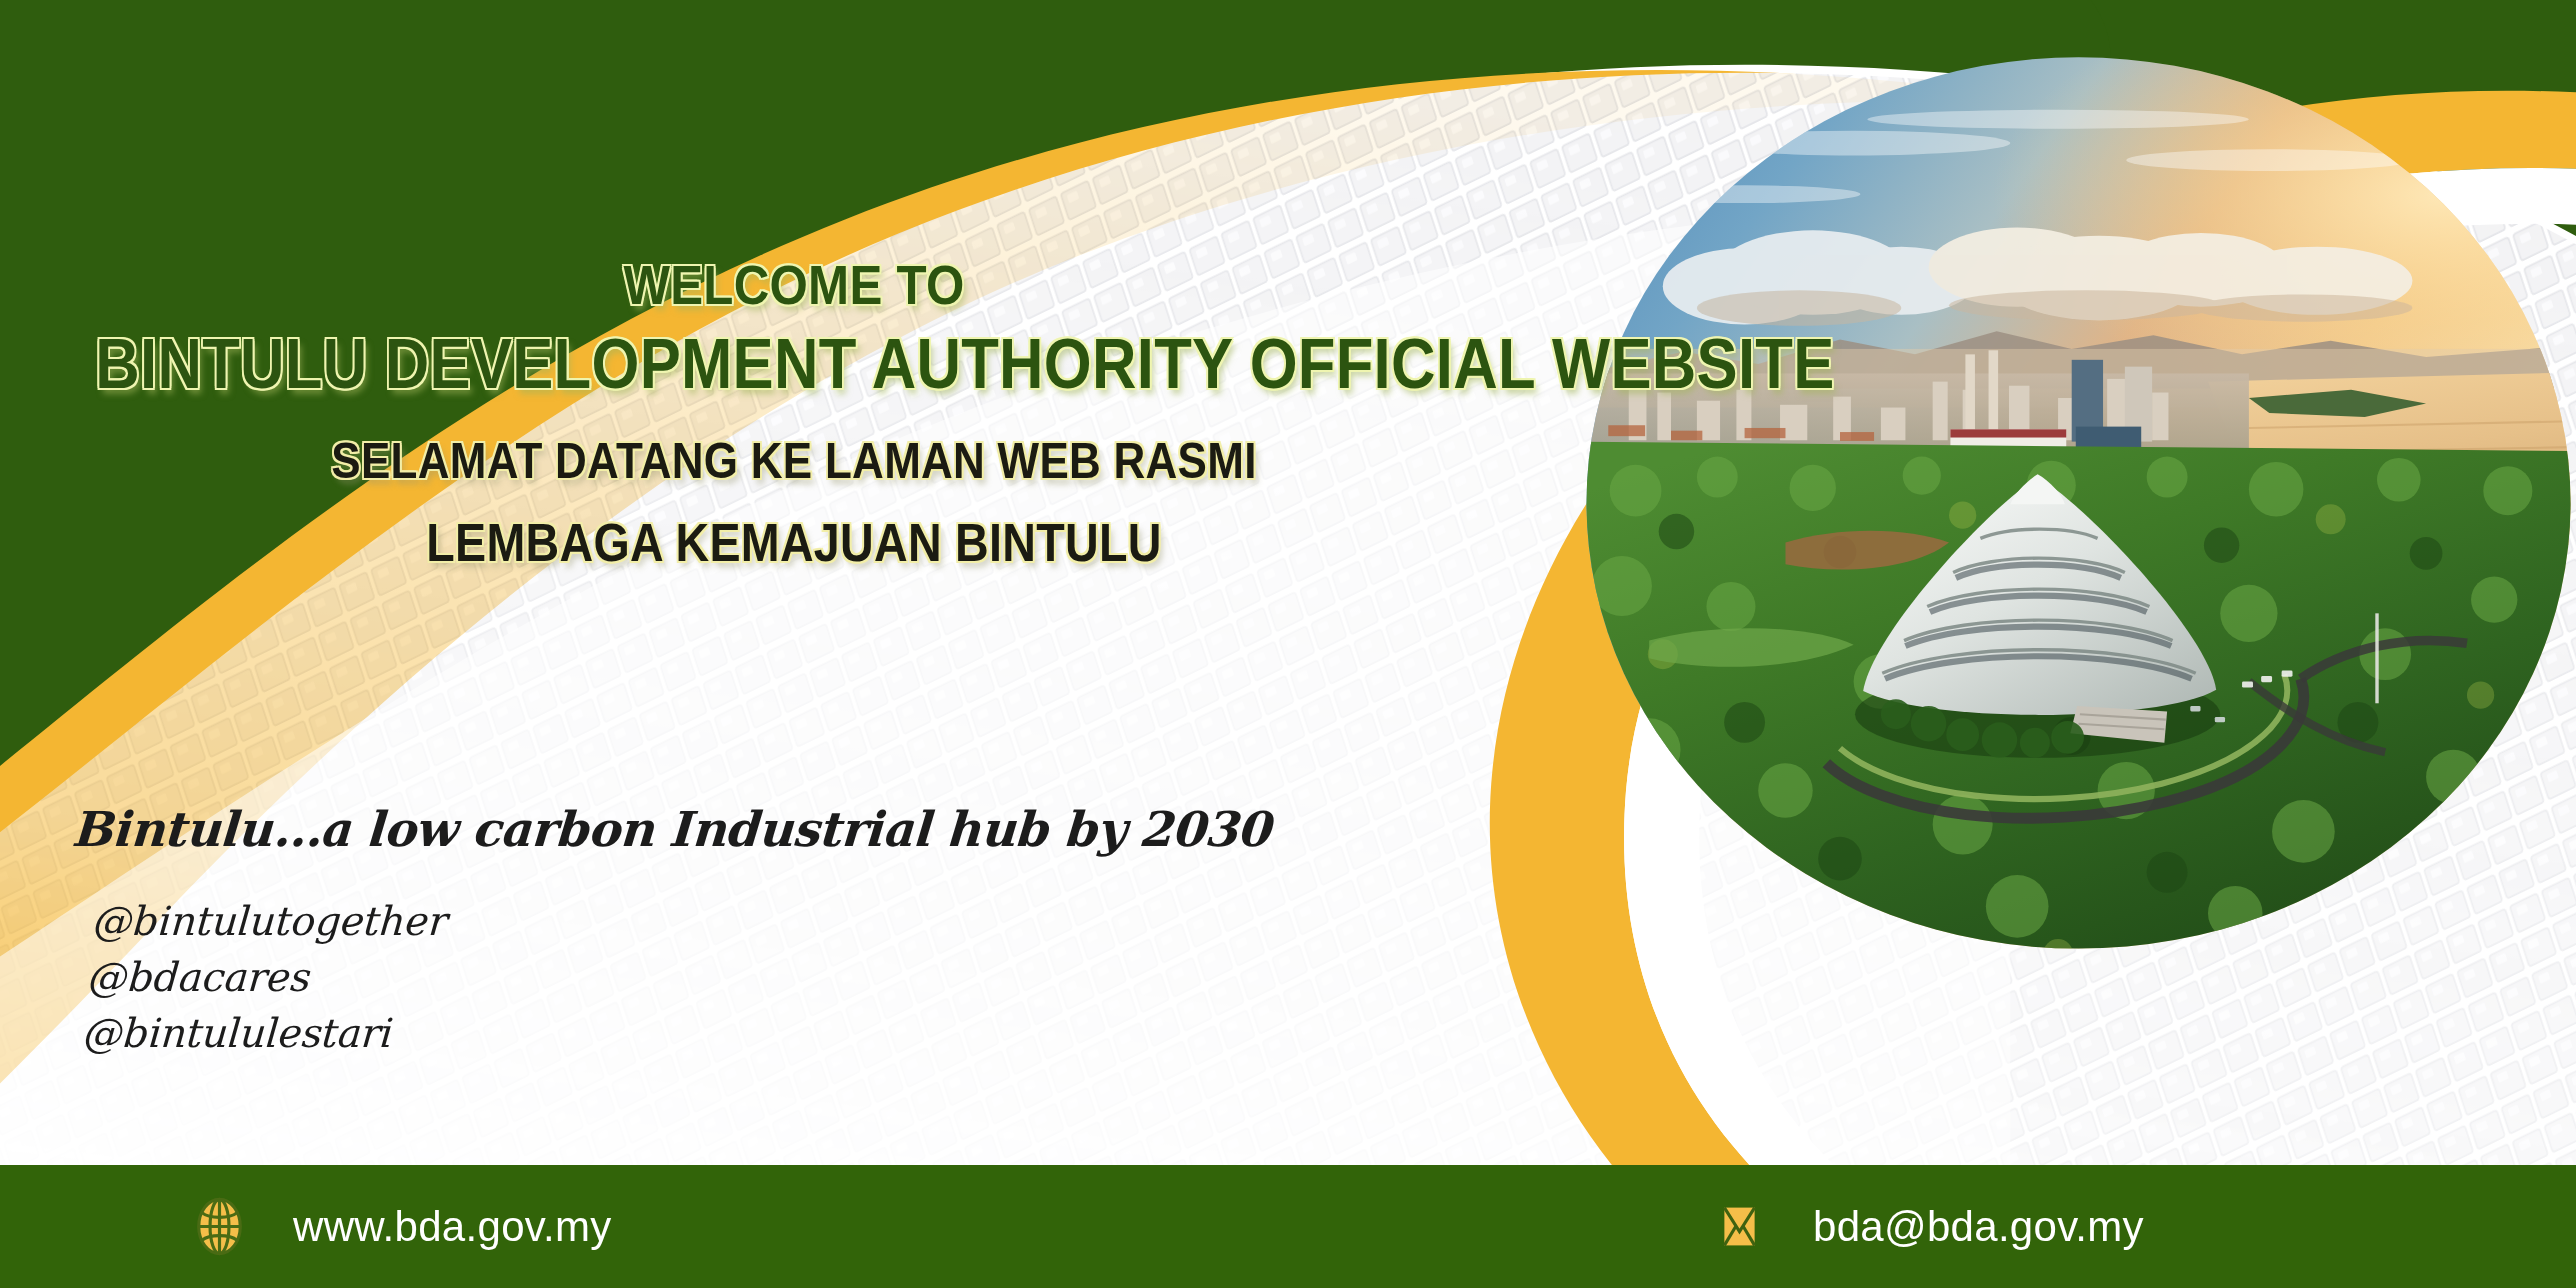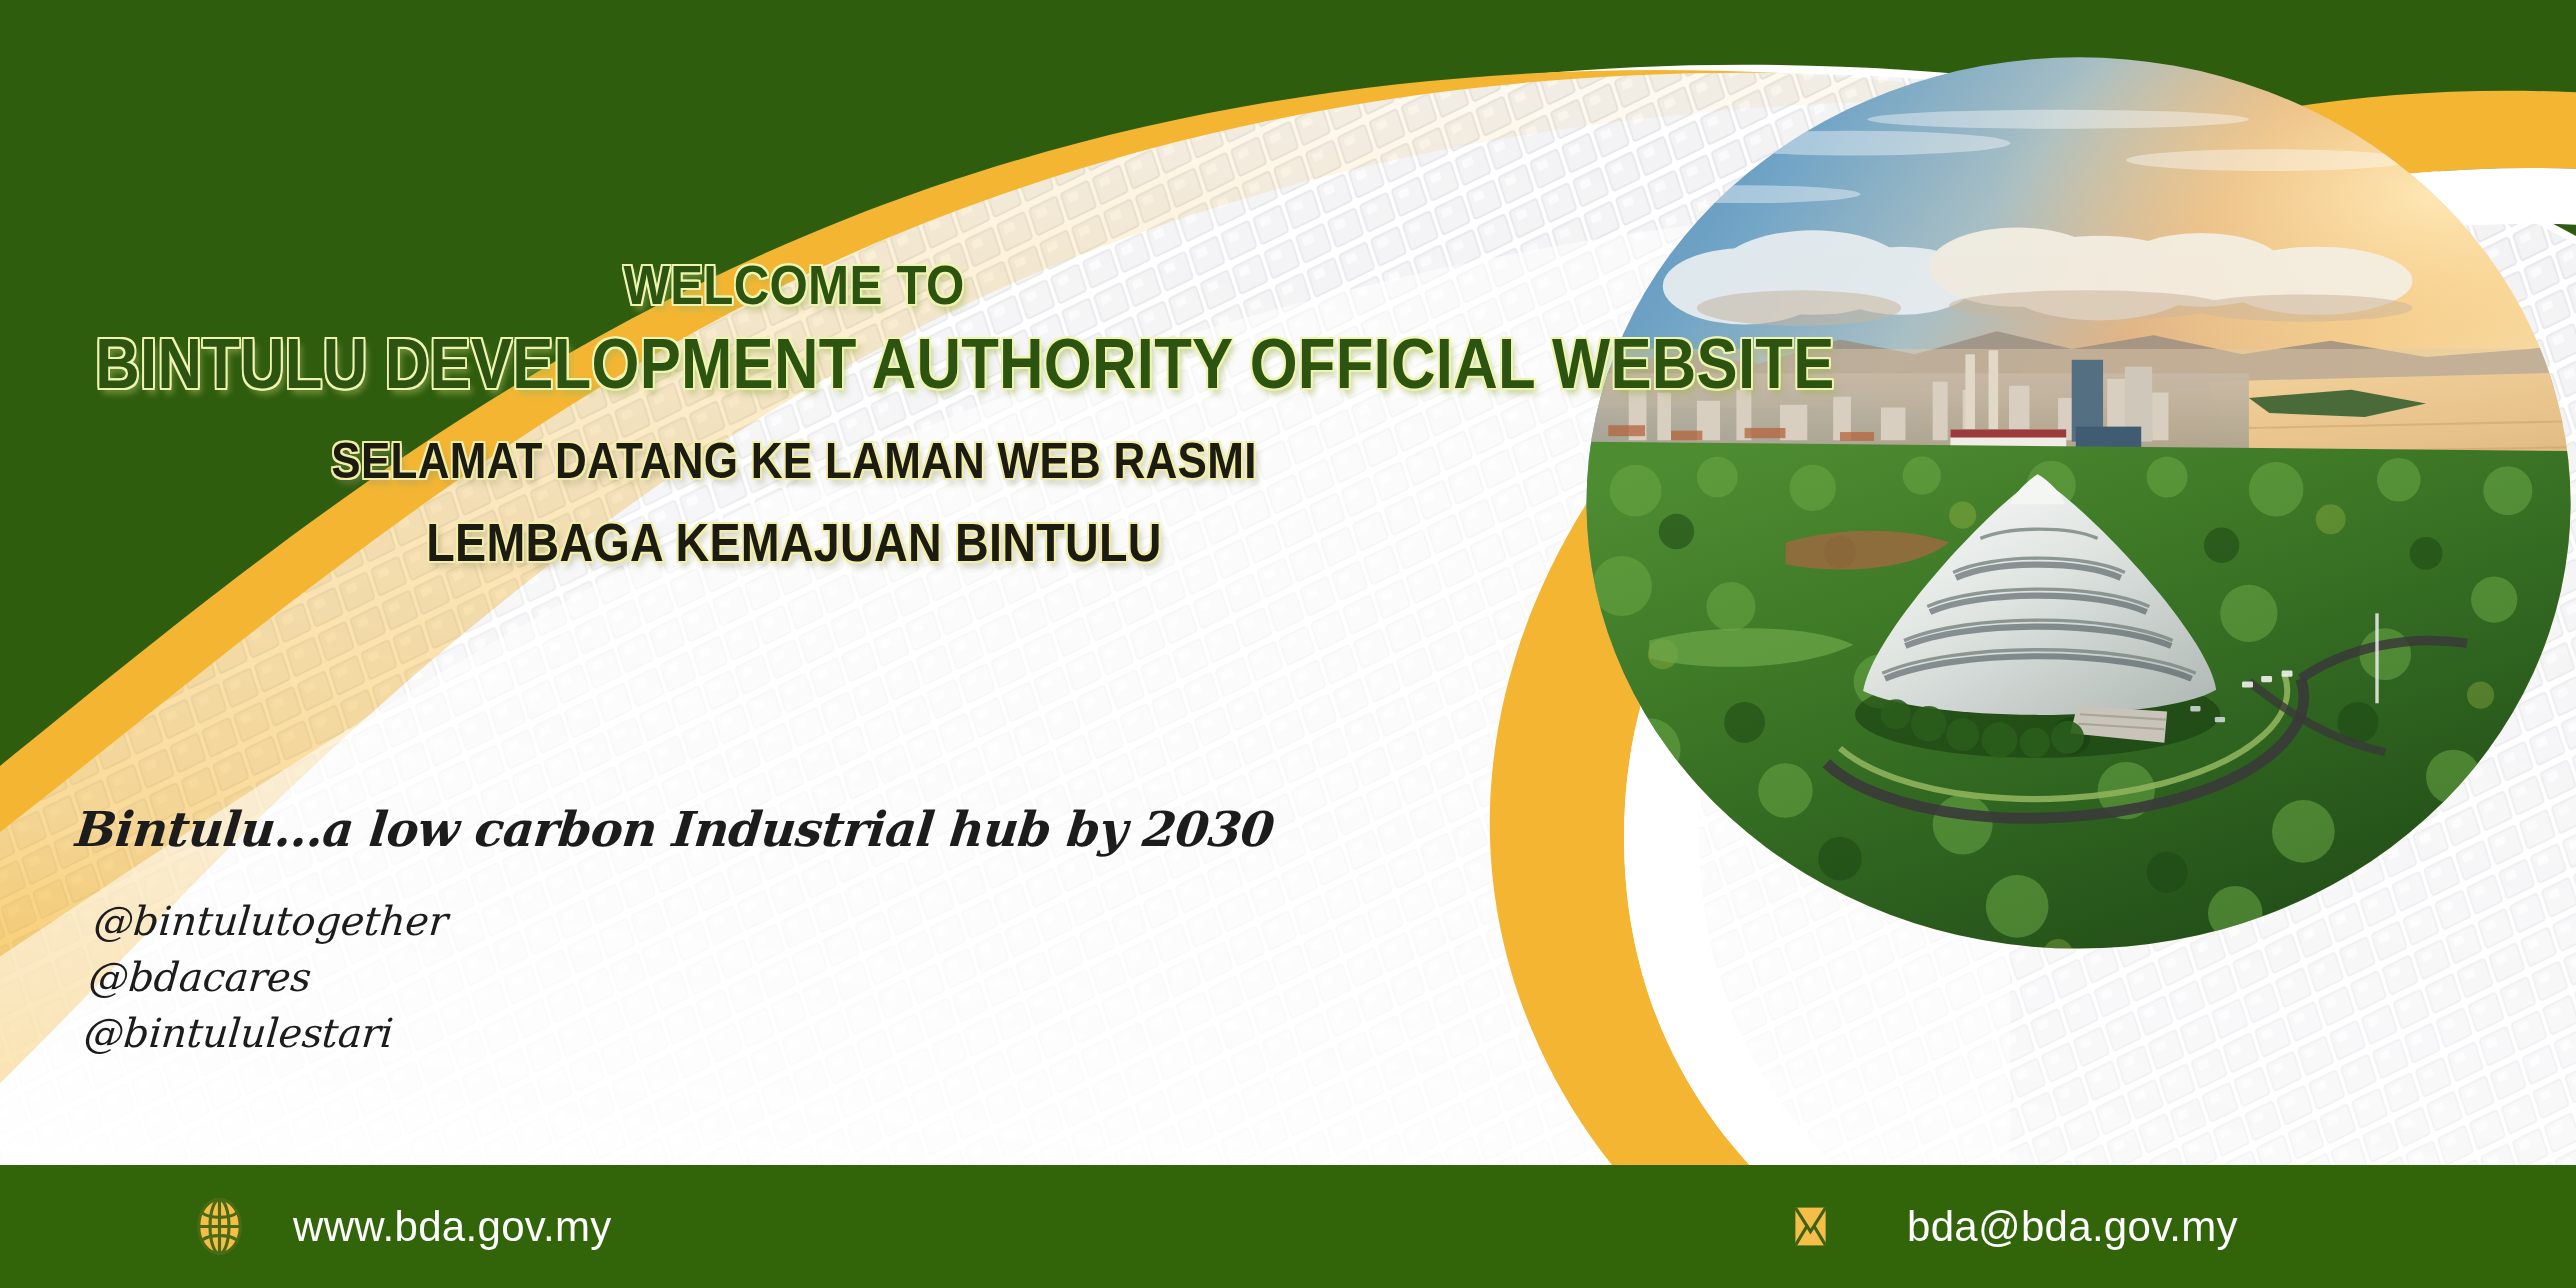--- a/index.html
+++ b/index.html
@@ -58,21 +58,21 @@
   }
   #handles div{white-space:nowrap;}
 
   
   #footer{
     position:absolute;left:0;bottom:0;width:2576px;height:123px;
     background:#326409;z-index:60;
   }
   .fitem{position:absolute;top:0;height:123px;display:flex;align-items:center;}
   #footer-web{left:188px;}
-  #footer-mail{left:1779px;gap:23px;}
+  #footer-mail{left:1708px;}
   .ficon{width:63px;height:63px;flex:0 0 63px;margin-right:42px;}
   .flabel{
     color:#FFFFFF;font-size:42px;font-family:"Liberation Sans",sans-serif;
     letter-spacing:0.3px;white-space:nowrap;
   }
 </style>
 </head>
 <body>
 
 <div id="banner">

